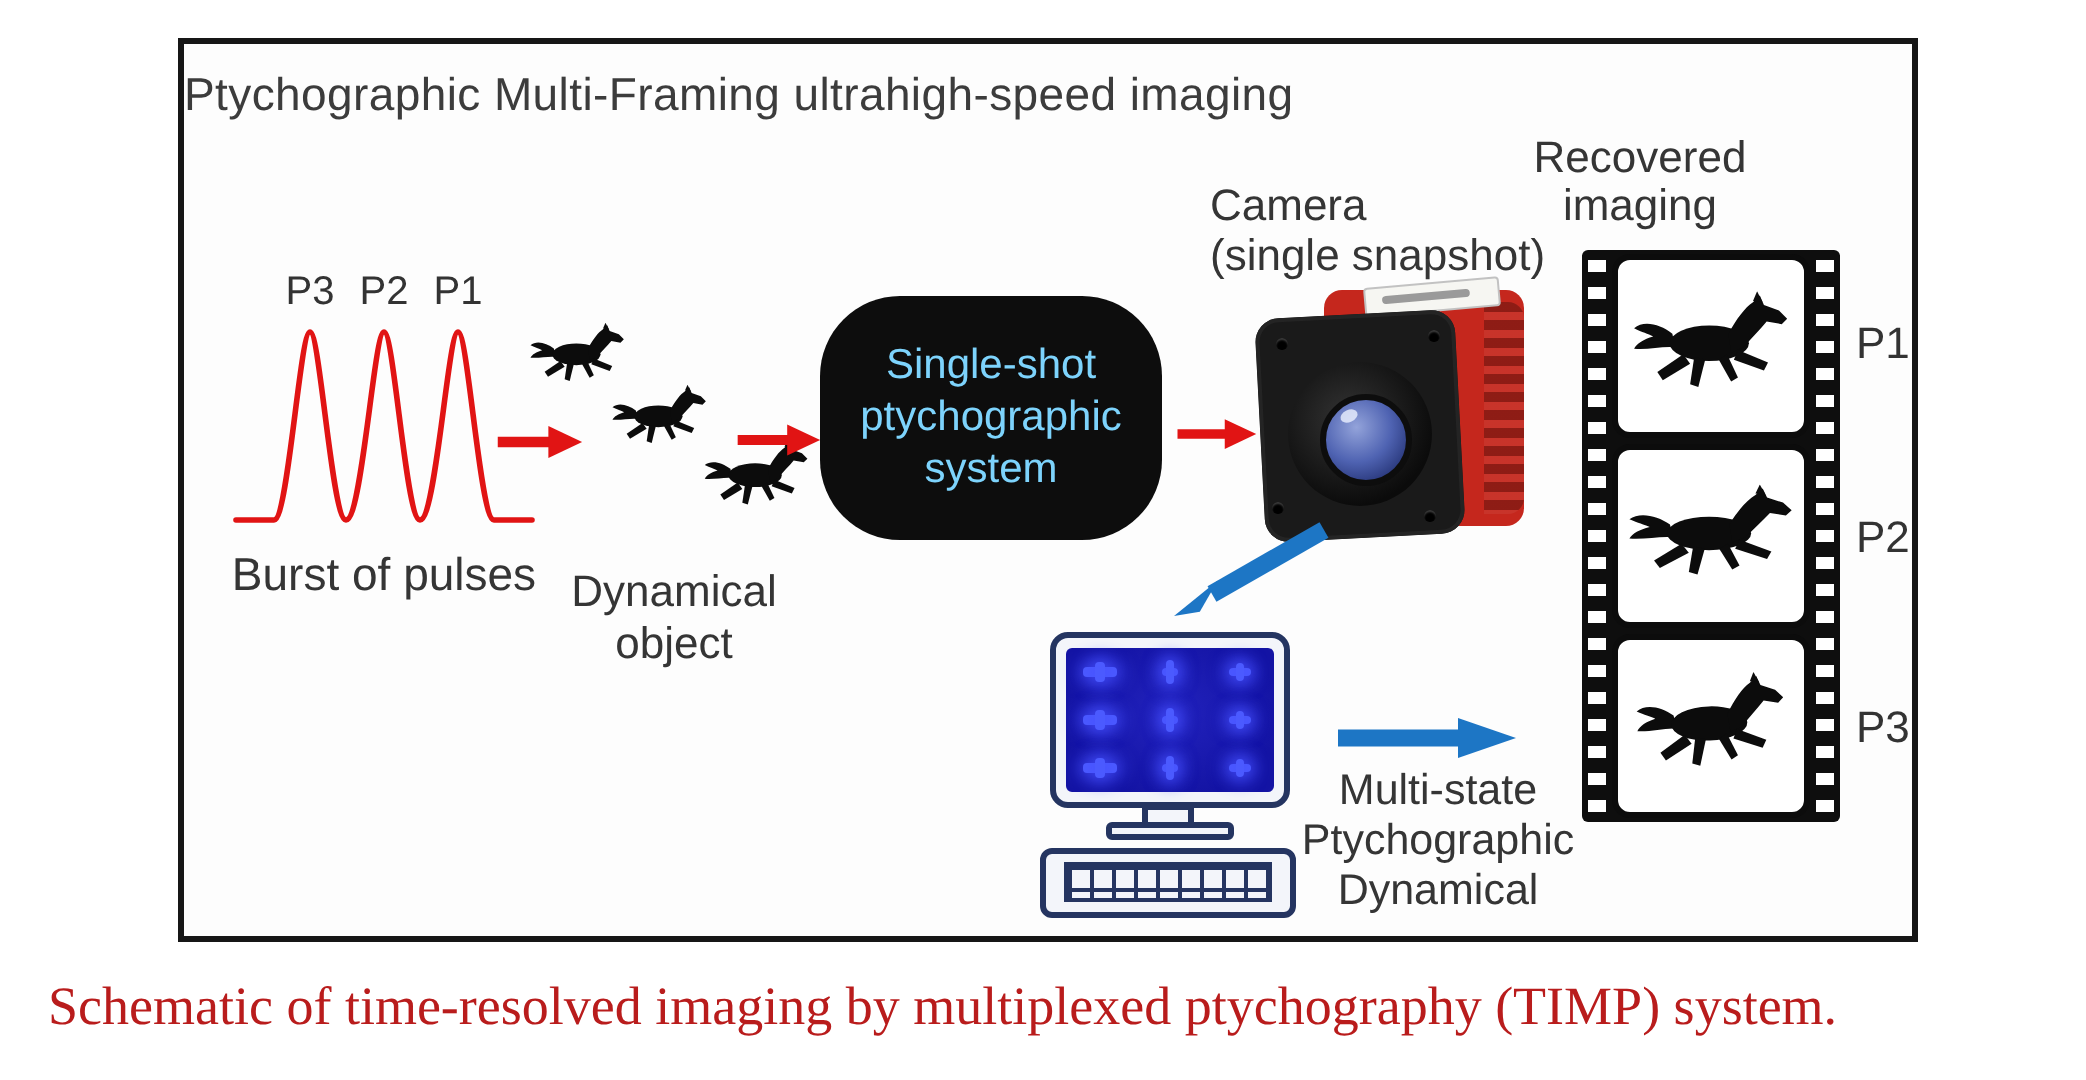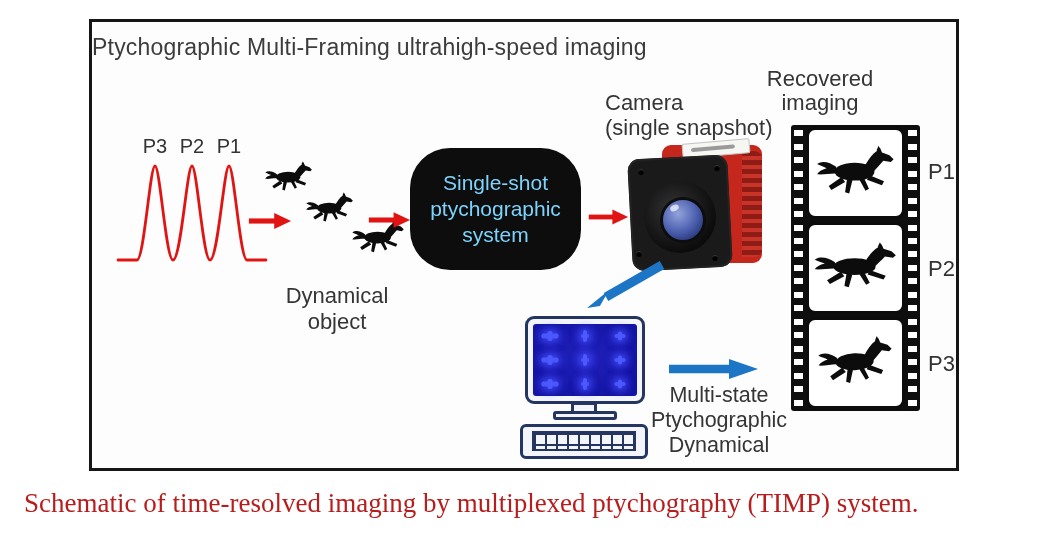--- a/index.html
+++ b/index.html
@@ -136,20 +136,21 @@
 <div class="figure-box">
 
   <div class="fig-title">Ptychographic Multi-Framing ultrahigh-speed imaging</div>
 
   <div class="p-label pl-0">P3</div>
   <div class="p-label pl-1">P2</div>
   <div class="p-label pl-2">P1</div>
   <svg class="pulse-svg" viewBox="0 0 160 106">
     <path d="M6,100 L25,100 C32,100 38,6 43,6 C48,6 54,100 61,100 C69,100 75,6 80,6 C85,6 91,100 98,100 C106,100 112,6 117,6 C122,6 128,100 135,100 L154,100"></path>
   </svg>
+  <div class="burst-caption">Burst of pulses</div>
 
   <svg class="arrow-red ar-1" viewBox="0 0 48 22">
     <line x1="2" y1="11" x2="30" y2="11"></line>
       <polygon points="29,2.5 47,11 29,19.5"></polygon>
   </svg>
 
   <svg class="horse h1" viewBox="0 0 120 80">
       <use href="#horse"></use>
     </svg>
   <svg class="horse h2" viewBox="0 0 120 80">

